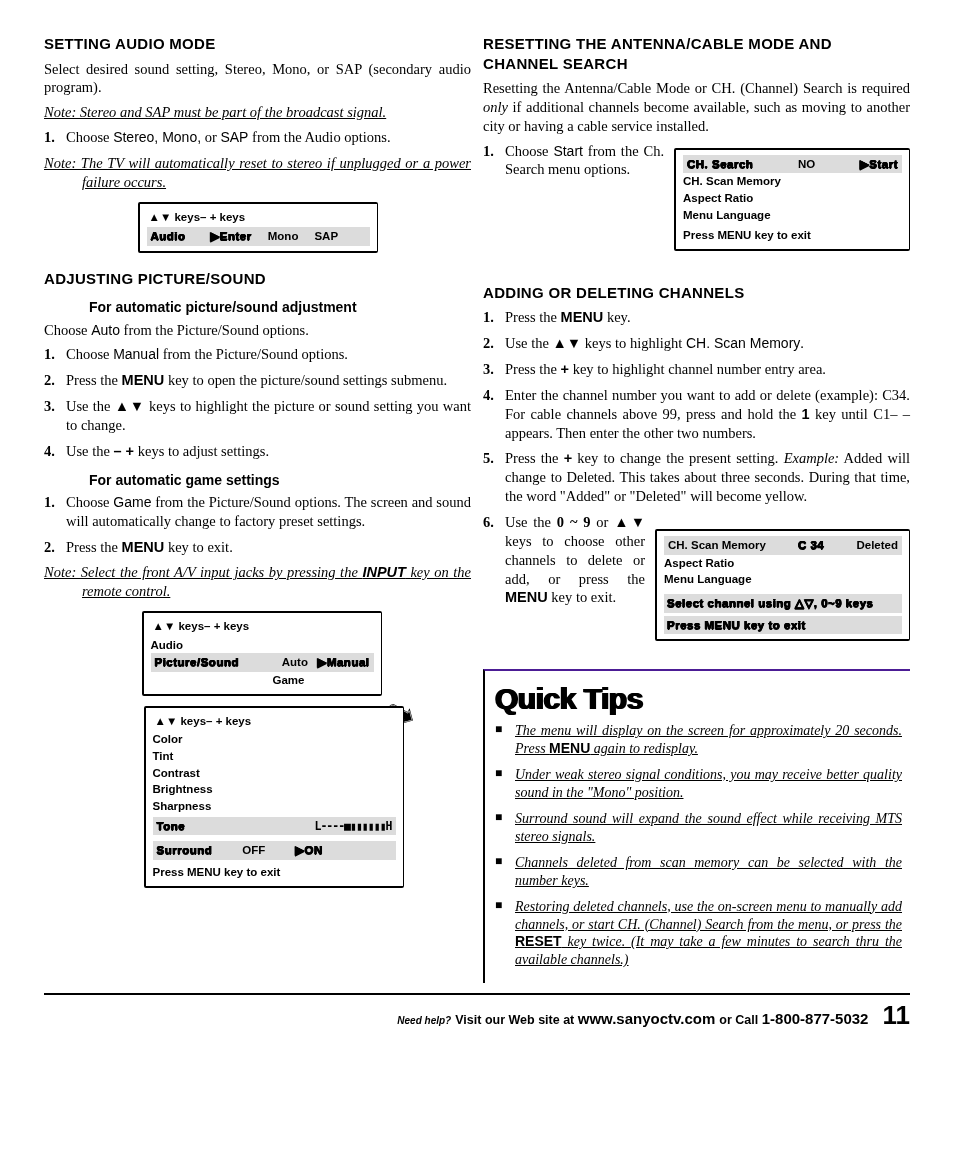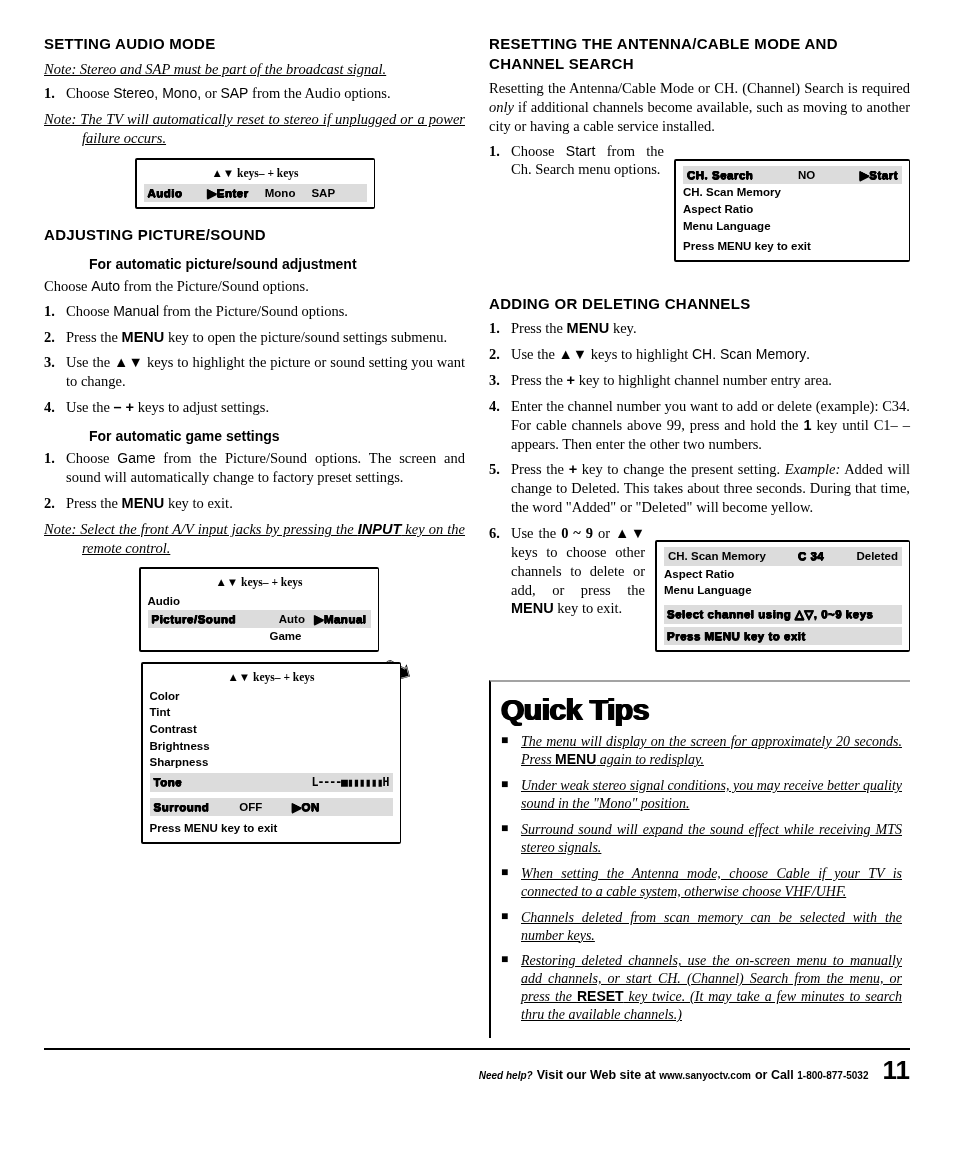--- a/index.html
+++ b/index.html
@@ -7,21 +7,21 @@
     font-family: "Times New Roman", Times, serif;
     font-size: 14.5px;
     color: #000;
     background: #fff;
     width: 954px;
     padding: 30px 44px 18px 44px;
     line-height: 1.3;
   }
   .cols {
     display: flex;
-    gap: 24px;
+    gap: 12px;
   }
   .col { flex: 1; }
   h2.section {
     font-family: Arial, Helvetica, sans-serif;
     font-weight: 900;
     font-size: 15px;
     letter-spacing: 0.3px;
     margin-top: 4px;
     margin-bottom: 6px;
     text-transform: uppercase;
@@ -68,48 +68,48 @@
     border-radius: 2px;
     font-family: Arial, Helvetica, sans-serif;
     font-size: 11.5px;
     font-weight: 700;
     padding: 5px 7px 5px 7px;
     line-height: 1.45;
     margin: 10px auto 16px auto;
     background: #fff;
     position: relative;
   }
-  .osd .hdr-row { display:flex; justify-content:center; padding:0 2px 2px 2px;font-family:Liberation Serif, serif; }
+  .osd .hdr-row { display:flex; justify-content:flex-start; padding:0 2px 2px 2px; }
   .osd .row { display:flex; gap:0; align-items:center; }
   .osd .hl { background:#dcdcdc; padding:1px 4px; }
   .osd .outline {
     color:#000;
     text-shadow: -0.5px 0 #000, 0.5px 0 #000, 0 -0.5px #000, 0 0.5px #000;
     letter-spacing:0.5px;
   }
   .osd-small { width: 240px; }
   .osd-med { width: 264px; }
-  .osd-inline { width: 236px; float:right; margin: 17px 0 8px 10px; }
+  .osd-inline { width: 236px; float:right; margin: 6px 0 8px 10px; }
   .osd-inline2 { width: 255px; float:right; margin: 0 0 8px 10px; }
 
   .multi-wrap { position:relative; width: 292px; margin:6px auto 2px auto; }
   .multi-wrap .osd { margin-left: auto; margin-right: 0; }
   .arrow-big {
     position:absolute;
     right:-36px;
     top:74px;
     font-size:36px;
     transform: rotate(30deg);
   }
 
   
   .wrap-step { overflow: hidden; }
 
   .tips-box {
-    border-top: 2px solid #a3a3a3;
+    border-top: 2px solid #4c1d95;
     border-left: 2px solid #000;
     padding: 8px 8px 6px 10px;
     margin-top: 20px;
   }
   .tips-title {
     font-family: Arial, Helvetica, sans-serif;
     font-weight: 900;
     font-size: 30px;
     letter-spacing: -0.5px;
     margin-bottom: 4px;
@@ -139,31 +139,32 @@
 
   .footer {
     border-top: 2px solid #000;
     margin-top: 10px;
     padding-top: 4px;
     text-align: right;
     font-family: Arial, sans-serif;
   }
   .footer .nh { font-style: italic; font-weight: 900; font-size:10px; }
   .footer .pg { font-size: 26px; font-weight: 900; font-family: Arial,sans-serif; margin-left:10px;}
-  .footer .lg { font-size:10px; font-weight:800;}
+  .footer .lg { font-size:15px; font-weight:800;}
   .footer .sm { font-size:12.5px; font-weight:700;}
   .slider { font-family: monospace; letter-spacing:-1px; font-weight:900;}
 </style>
 </head>
 <body>
 
 <div class="cols">
 
   <div class="col">
     <h2 class="section">SETTING AUDIO MODE</h2>
+    <p>Select desired sound setting, Stereo, Mono, or SAP (secondary audio program).</p>
     <p class="note">Note: Stereo and SAP must be part of the broadcast signal.</p>
     <ol>
       <li>
         <span class="num">1.</span>
         <span>Choose </span><span class="menu-label">Stereo, Mono,</span><span> or </span><span class="menu-label">SAP</span><span> from the Audio options.</span>
       </li>
     </ol>
     <p class="note">Note: The TV will automatically reset to stereo if unplugged or a power failure occurs.</p>
 
     <div class="osd osd-small">
@@ -310,21 +311,20 @@
     </ol>
 
     <div class="tips-box">
       <div class="tips-title">Quick Tips</div>
       <ul>
         <li>
           <span>The menu will display on the screen for approximately 20 seconds. Press </span><span class="up">MENU</span><span> again to redisplay.</span>
         </li>
         <li>Under weak stereo signal conditions, you may receive better quality sound in the "Mono" position.</li>
         <li>Surround sound will expand the sound effect while receiving MTS stereo signals.</li>
-        <li>When setting the Antenna mode, choose Cable if your TV is connected to a cable system, otherwise choose VHF/UHF.</li>
         <li>Channels deleted from scan memory can be selected with the number keys.</li>
         <li>
           <span>Restoring deleted channels, use the on-screen menu to manually add channels, or start CH. (Channel) Search from the menu, or press the </span><span class="up">RESET</span><span> key twice. (It may take a few minutes to search thru the available channels.)</span>
         </li>
       </ul>
     </div>
   </div>
 </div>
 
 <div class="footer">

